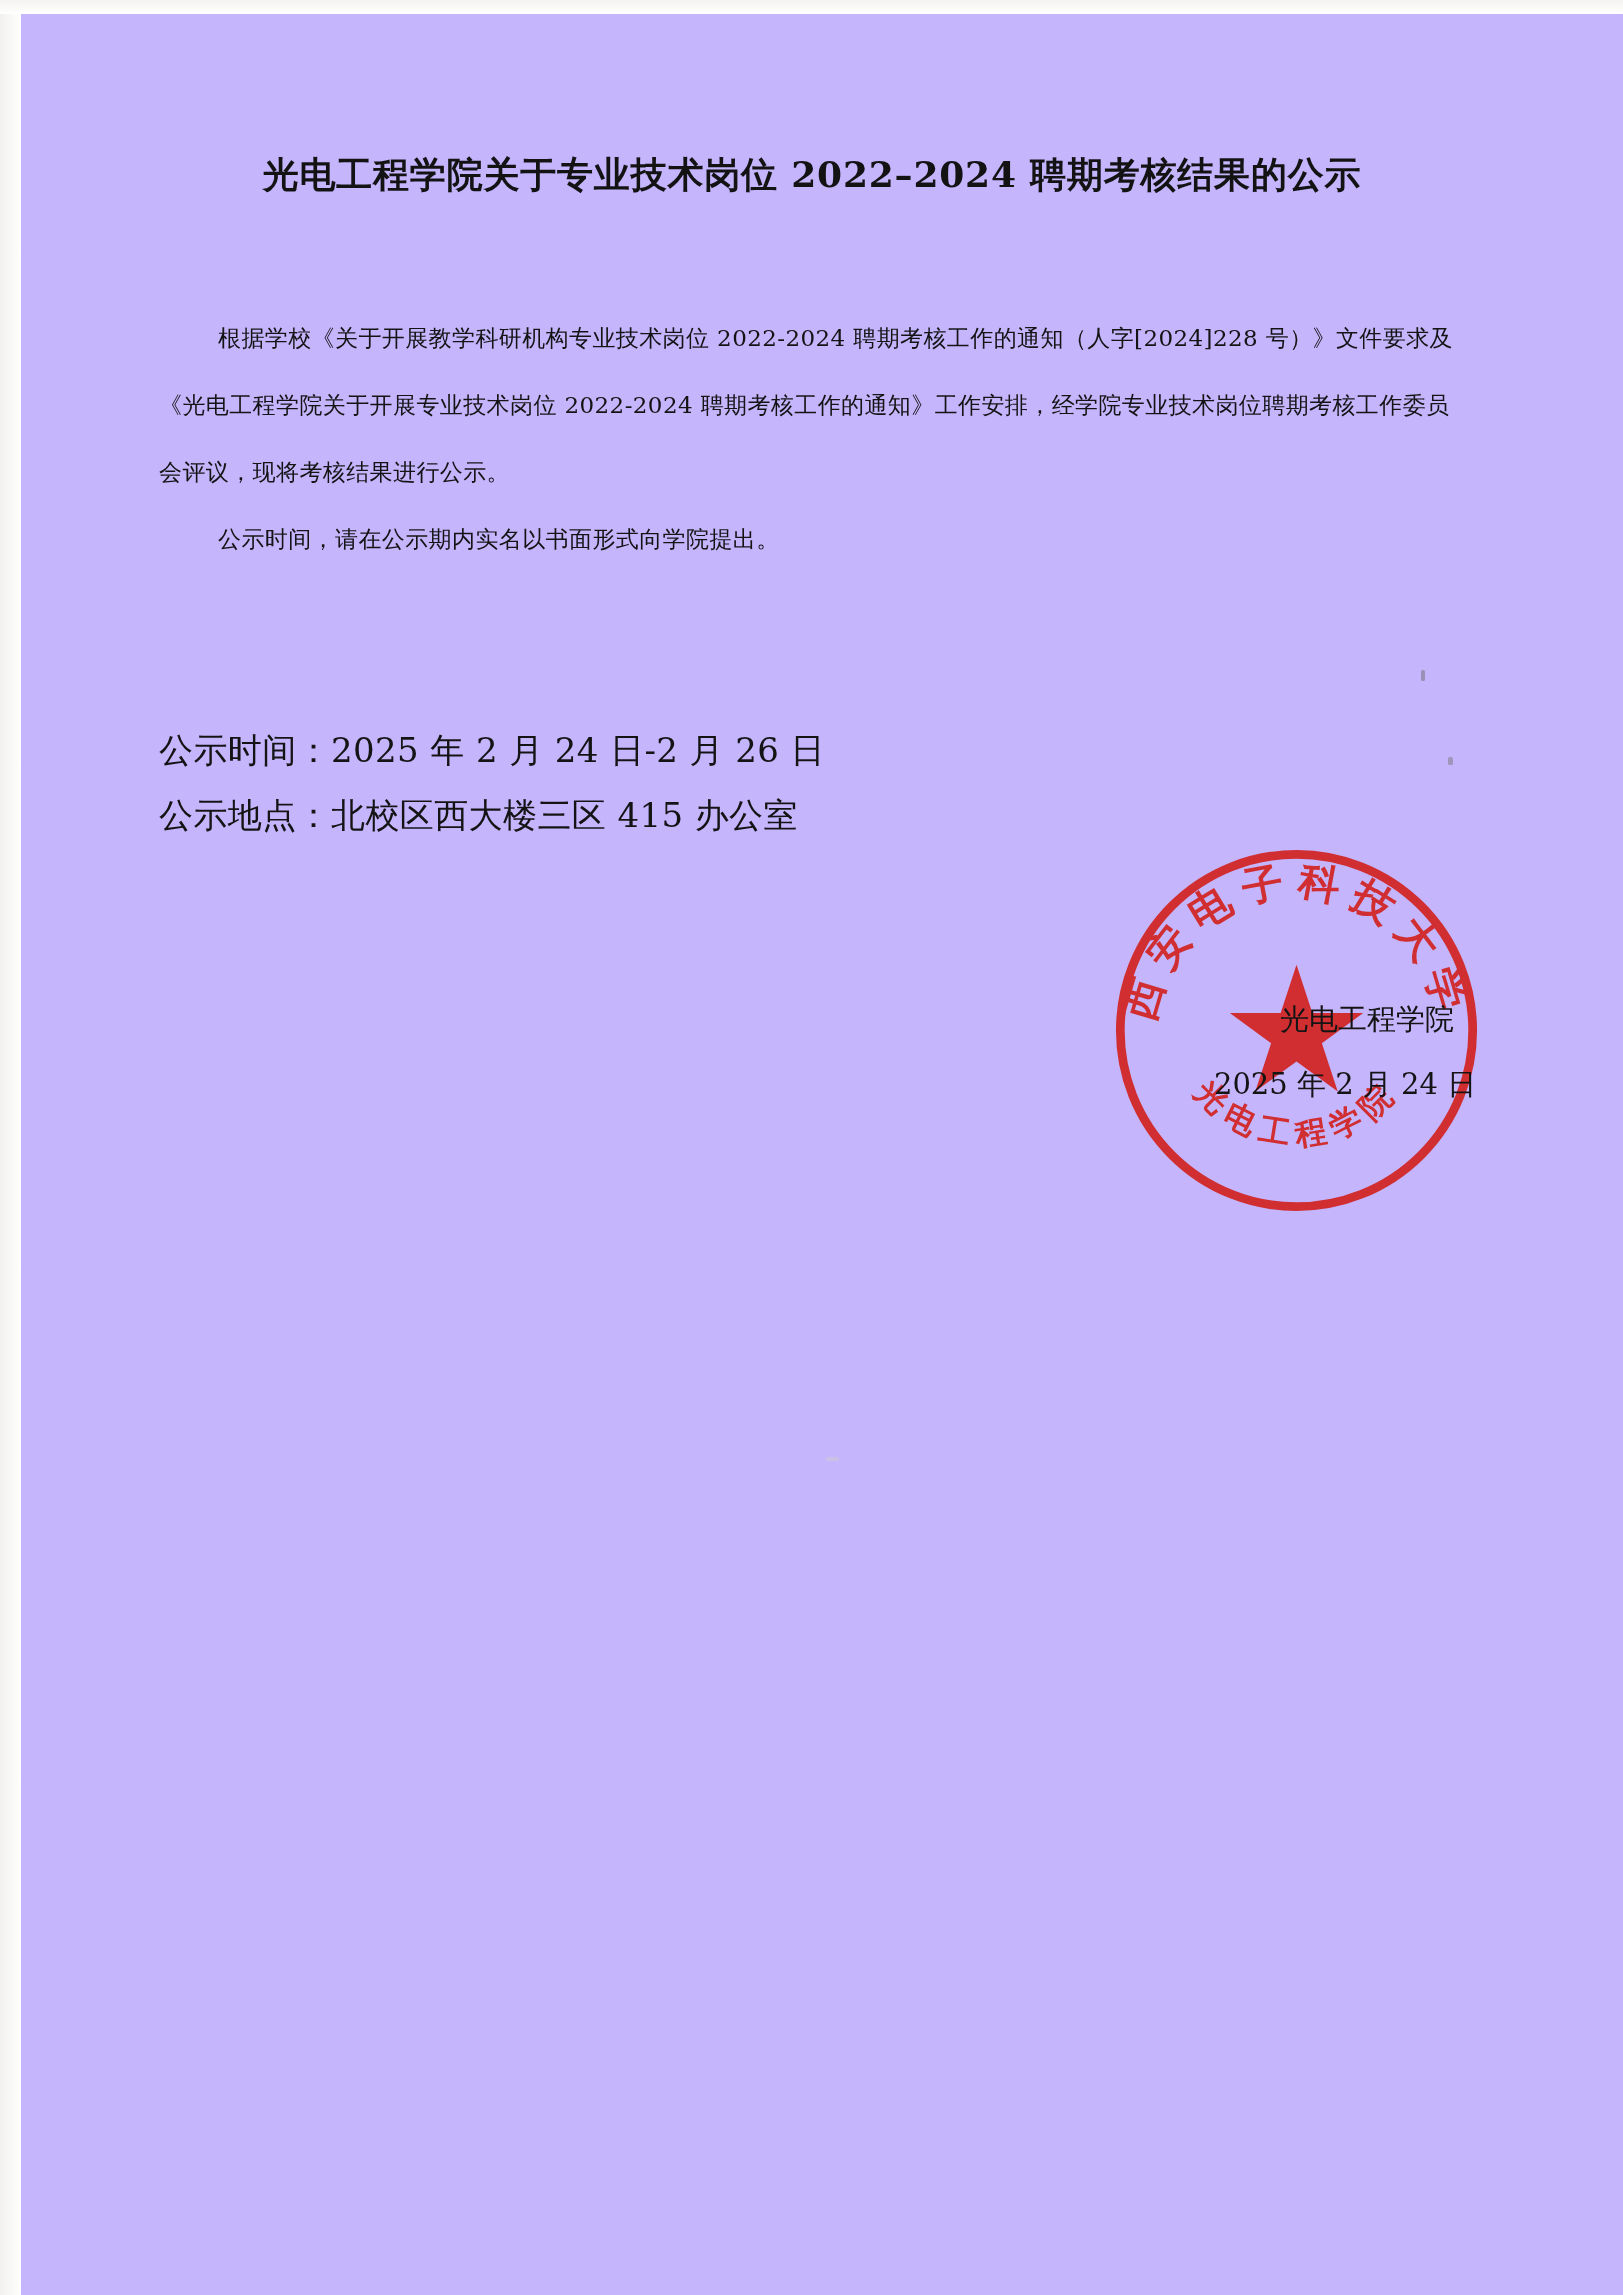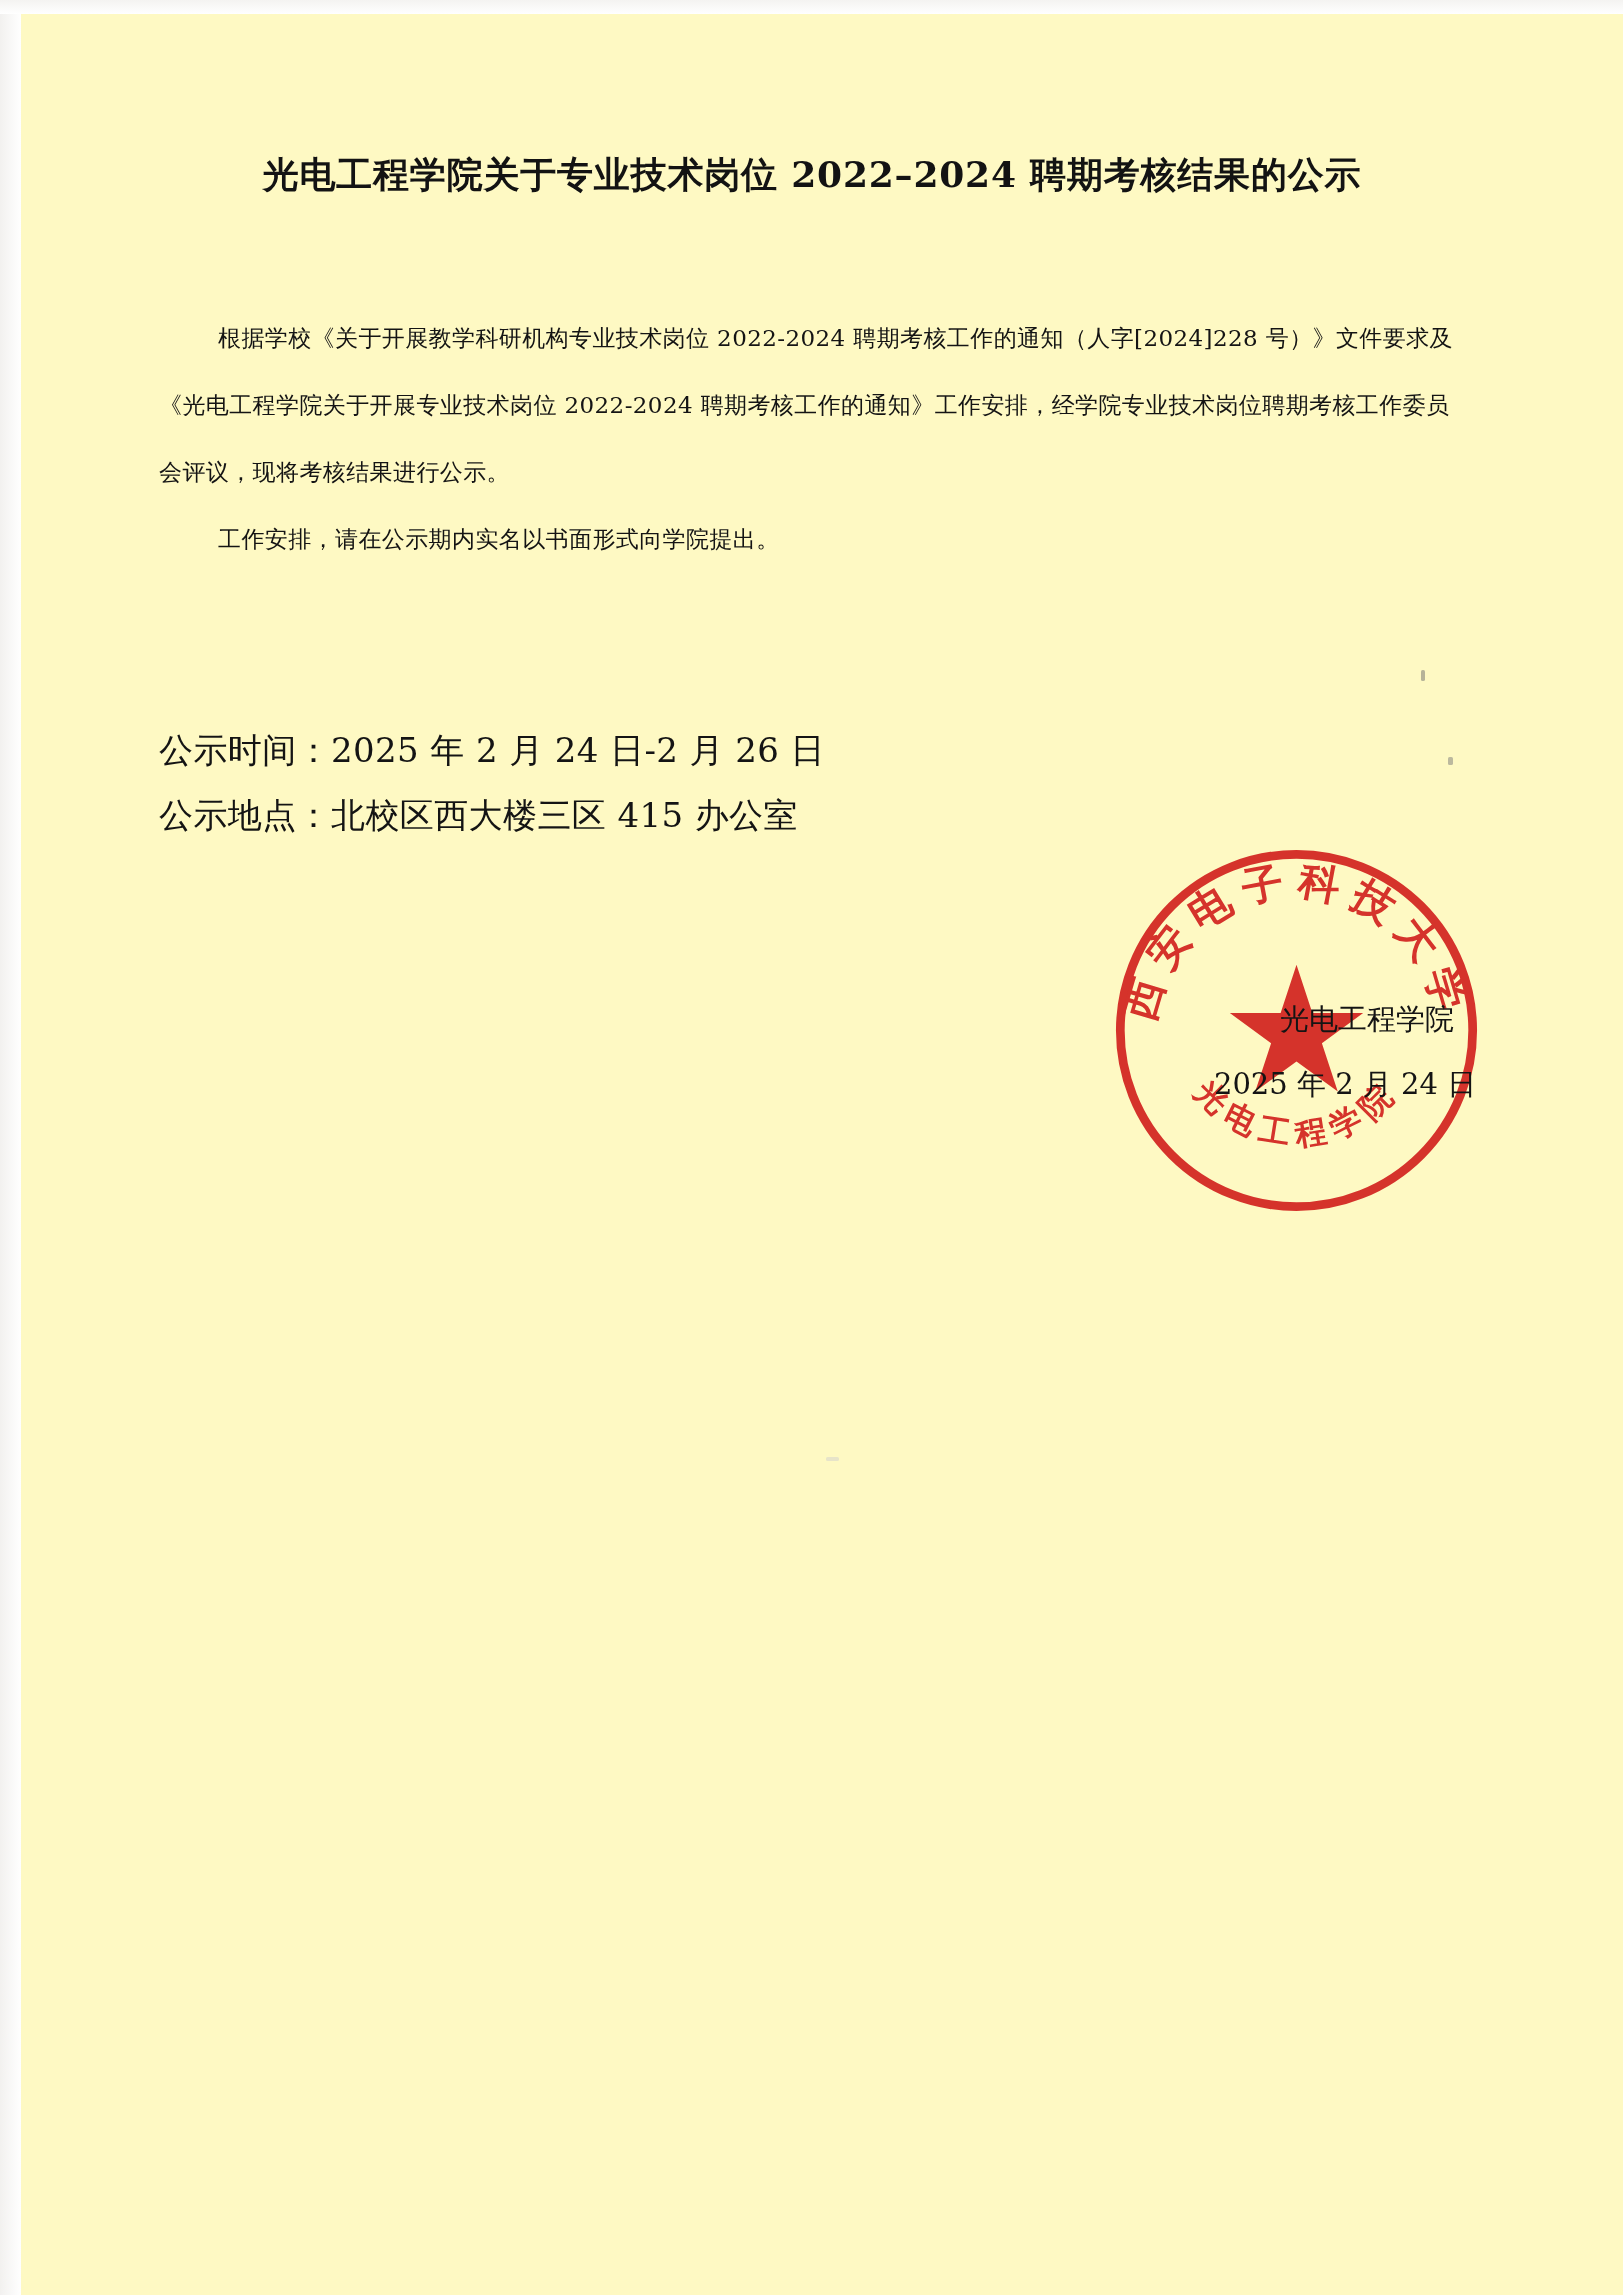--- a/index.html
+++ b/index.html
@@ -12,21 +12,21 @@
     height: 2295px;
     position: relative;
     font-family: "DejaVu Sans", sans-serif;
     color: #1b1b1b;
     overflow: hidden;
   }
 
   .page {
     position: absolute;
     inset: 0;
-    background: #fef9c3;
+    background: #c4b5fd;
     padding-left: 16px;
   }
 
   
   .paper-edge-left {
     position: absolute;
     left: 0; top: 0; bottom: 0;
     width: 20.6px;
     background: linear-gradient(to right, #f2f1ef, #ffffff);
   }
@@ -131,21 +131,21 @@
   <div class="paper-edge-top"></div>
 
   <div class="ink-dot d1"></div>
   <div class="ink-dot d2"></div>
   <div class="ink-dot d3"></div>
 
   <div class="doc-title">光电工程学院关于专业技术岗位 2022–2024 聘期考核结果的公示</div>
 
   <div class="body-block">
     <div class="para">根据学校《关于开展教学科研机构专业技术岗位 2022-2024 聘期考核工作的通知（人字[2024]228 号）》文件要求及《光电工程学院关于开展专业技术岗位 2022-2024 聘期考核工作的通知》工作安排，经学院专业技术岗位聘期考核工作委员会评议，现将考核结果进行公示。</div>
-    <div class="para">工作安排，请在公示期内实名以书面形式向学院提出。</div>
+    <div class="para">公示时间，请在公示期内实名以书面形式向学院提出。</div>
   </div>
 
   <div class="info-block">
     <div class="info-line">公示时间：2025 年 2 月 24 日-2 月 26 日</div>
     <div class="info-line">公示地点：北校区西大楼三区 415 办公室</div>
   </div>
 
   <svg class="seal" viewBox="0 0 470 470">
     <g fill="none" stroke="#d2231f" stroke-width="11">
       <circle cx="235" cy="235" r="222"></circle>

